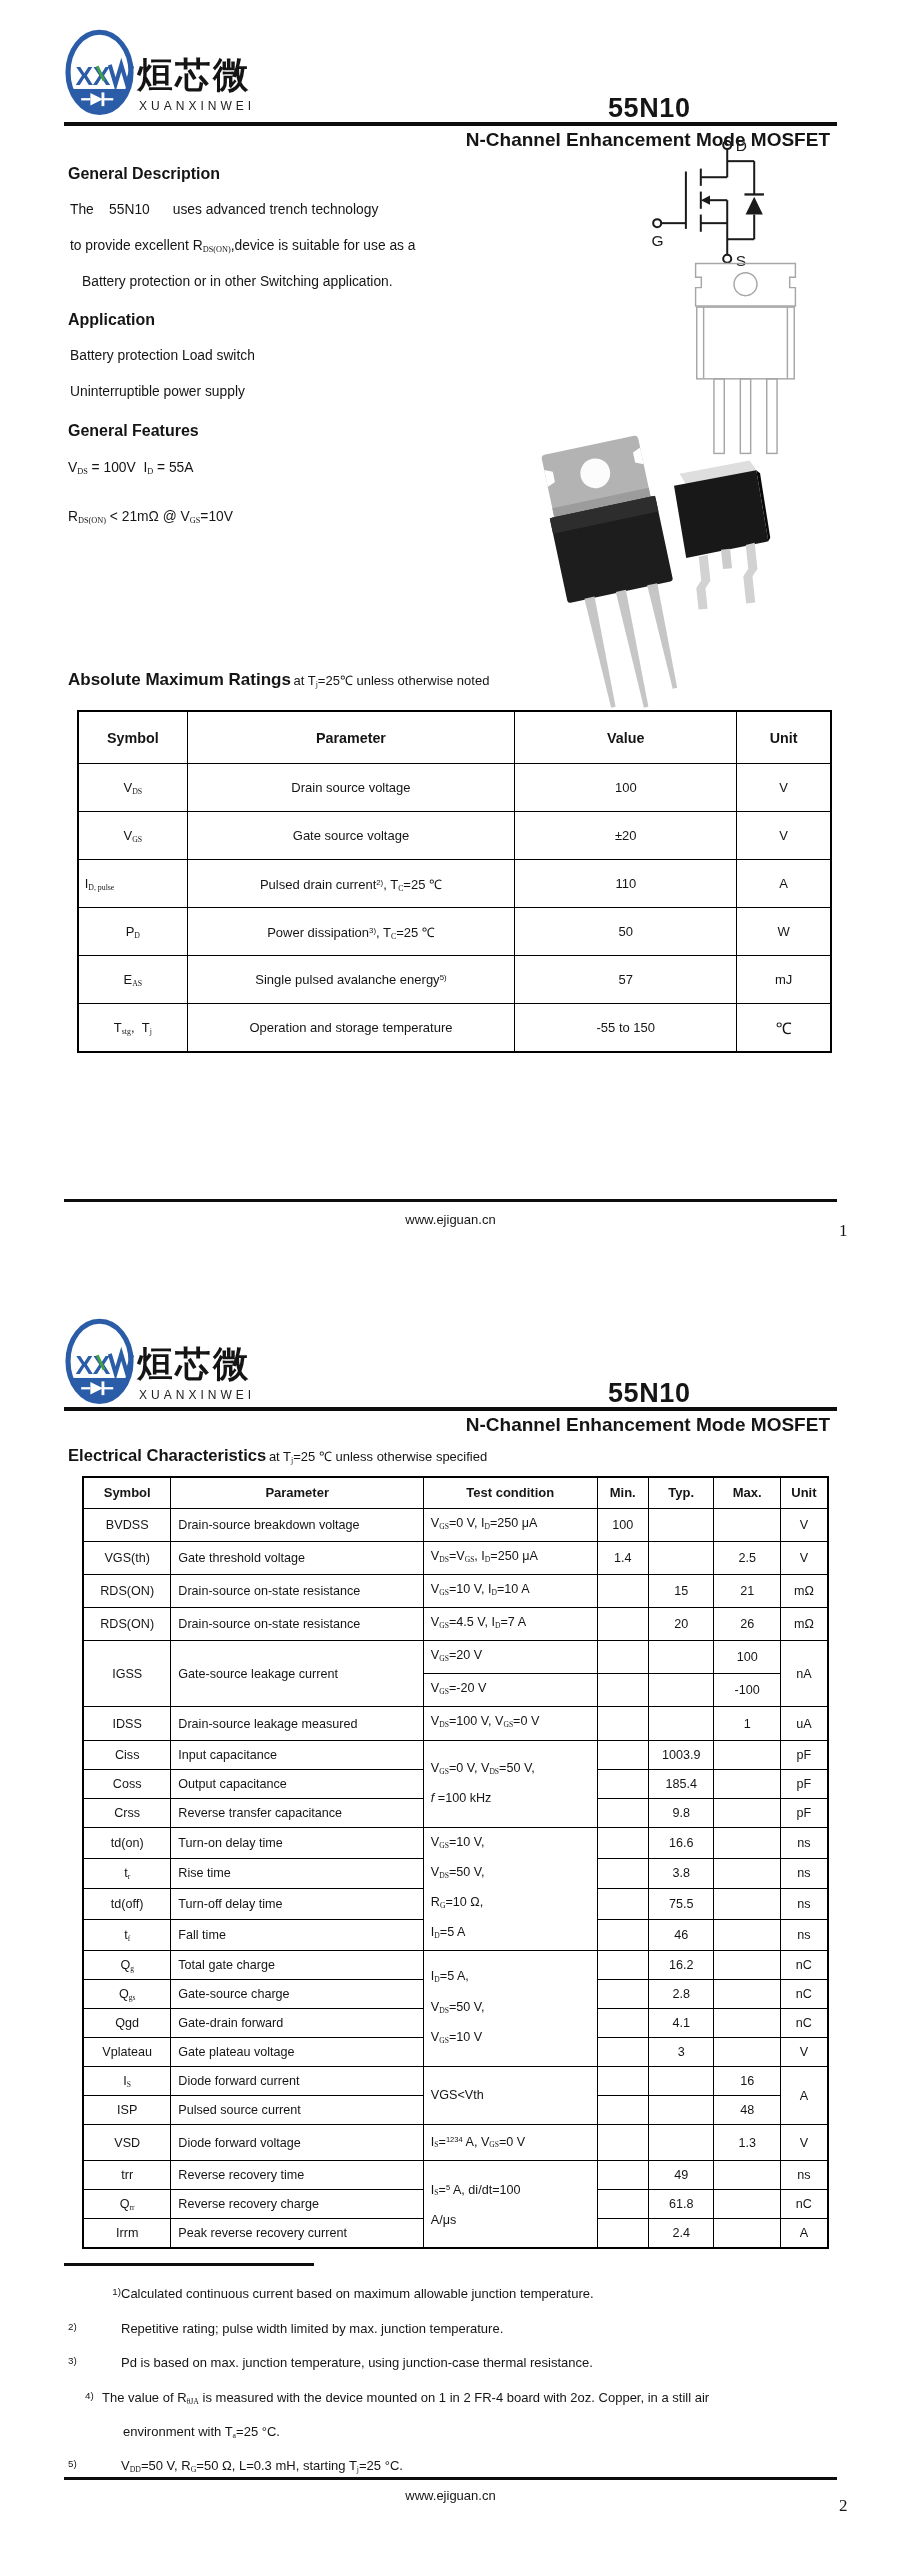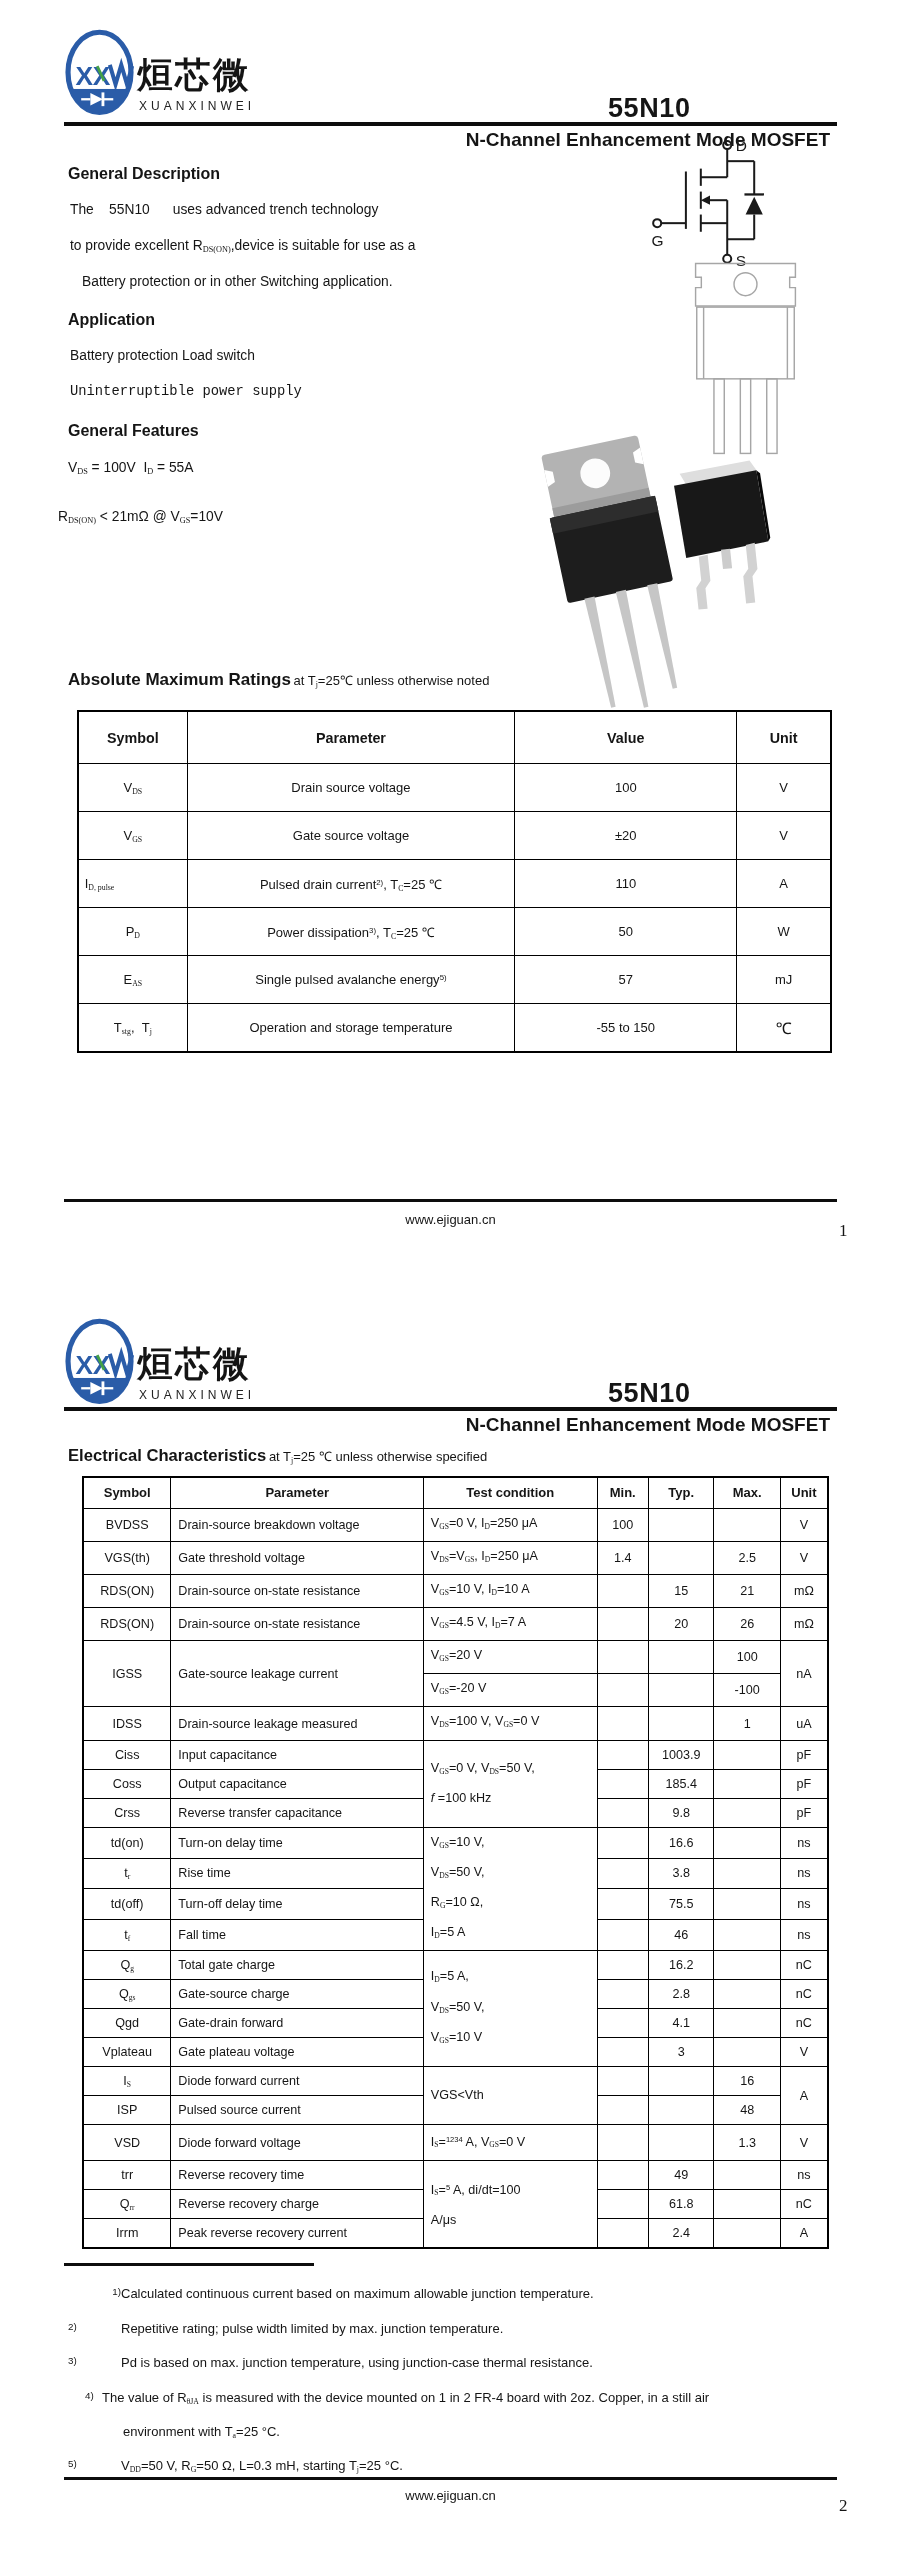--- a/index.html
+++ b/index.html
@@ -65,25 +65,25 @@
   <div class="abs hrule" style="left:64px;top:122px;width:773px;height:4px;"></div>
   <div class="abs subtitle" style="left:337px;top:129px;width:493px;">N-Channel Enhancement Mode MOSFET</div>
 
   <div class="abs h2" style="left:68px;top:165px;">General Description</div>
   <div class="abs body-line pre" style="left:70px;top:202px;">The    55N10      uses advanced trench technology</div>
   <div class="abs body-line pre" style="left:70px;top:238px;">to provide excellent R<sub>DS(ON)</sub>,device is suitable for use as a</div>
   <div class="abs body-line pre" style="left:82px;top:274px;">Battery protection or in other Switching application.</div>
 
   <div class="abs h2" style="left:68px;top:311px;">Application</div>
   <div class="abs body-line pre" style="left:70px;top:348px;">Battery protection Load switch</div>
-  <div class="abs body-line pre" style="left:70px;top:384px;font-family:Liberation Mono, monospace;">Uninterruptible power supply</div>
+  <div class="abs body-line pre" style="left:70px;top:384px;">Uninterruptible power supply</div>
 
   <div class="abs h2" style="left:68px;top:422px;">General Features</div>
   <div class="abs body-line pre" style="left:68px;top:460px;">V<sub>DS</sub> = 100V  I<sub>D</sub> = 55A</div>
-  <div class="abs body-line pre" style="left:58px;top:509px;">R<sub>DS(ON)</sub> &lt; 21mΩ @ V<sub>GS</sub>=10V</div>
+  <div class="abs body-line pre" style="left:68px;top:509px;">R<sub>DS(ON)</sub> &lt; 21mΩ @ V<sub>GS</sub>=10V</div>
 
   <svg class="abs" style="left:648px;top:137px;width:155px;height:135px;" viewBox="0 0 270 235">
     <g stroke="#1a1a1a" stroke-width="3.5" fill="none">
       <circle cx="138" cy="14" r="7"></circle>
       <line x1="138" y1="21" x2="138" y2="70"></line>
       <line x1="138" y1="70" x2="92" y2="70"></line>
       <line x1="66" y1="60" x2="66" y2="160"></line>
       <line x1="92" y1="55" x2="92" y2="85"></line>
       <line x1="92" y1="95" x2="92" y2="125"></line>
       <line x1="92" y1="135" x2="92" y2="165"></line>

